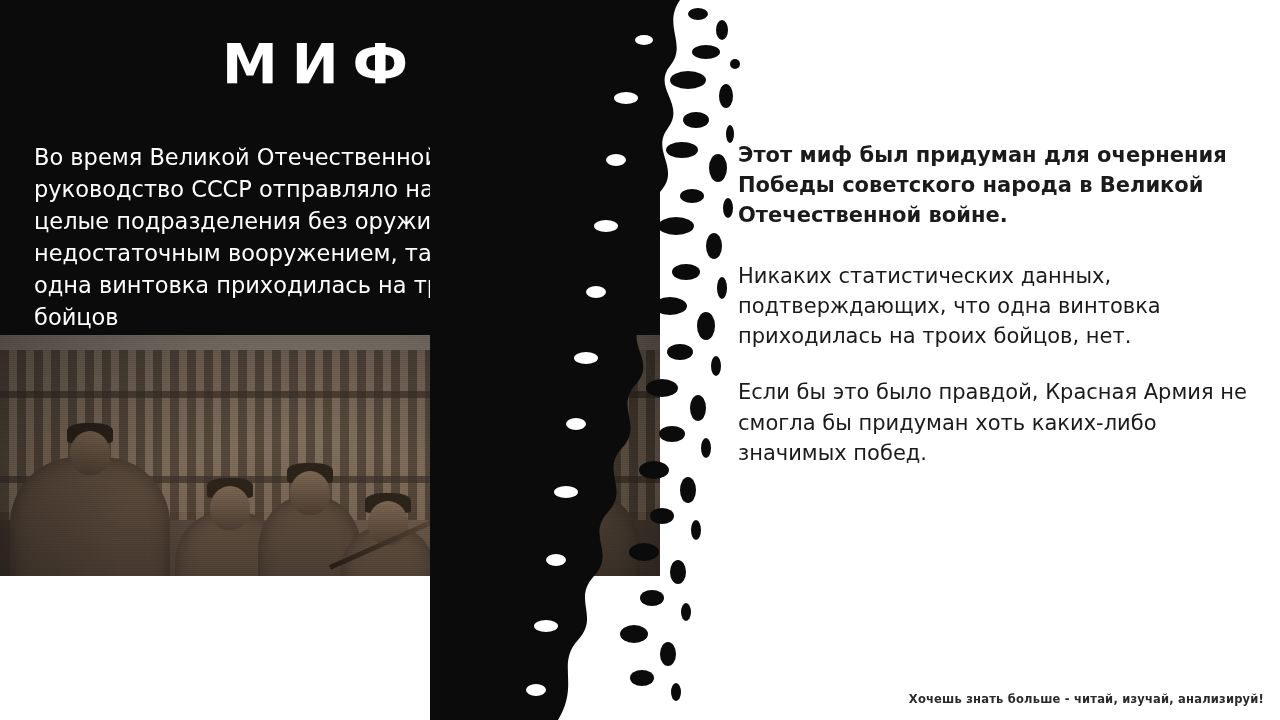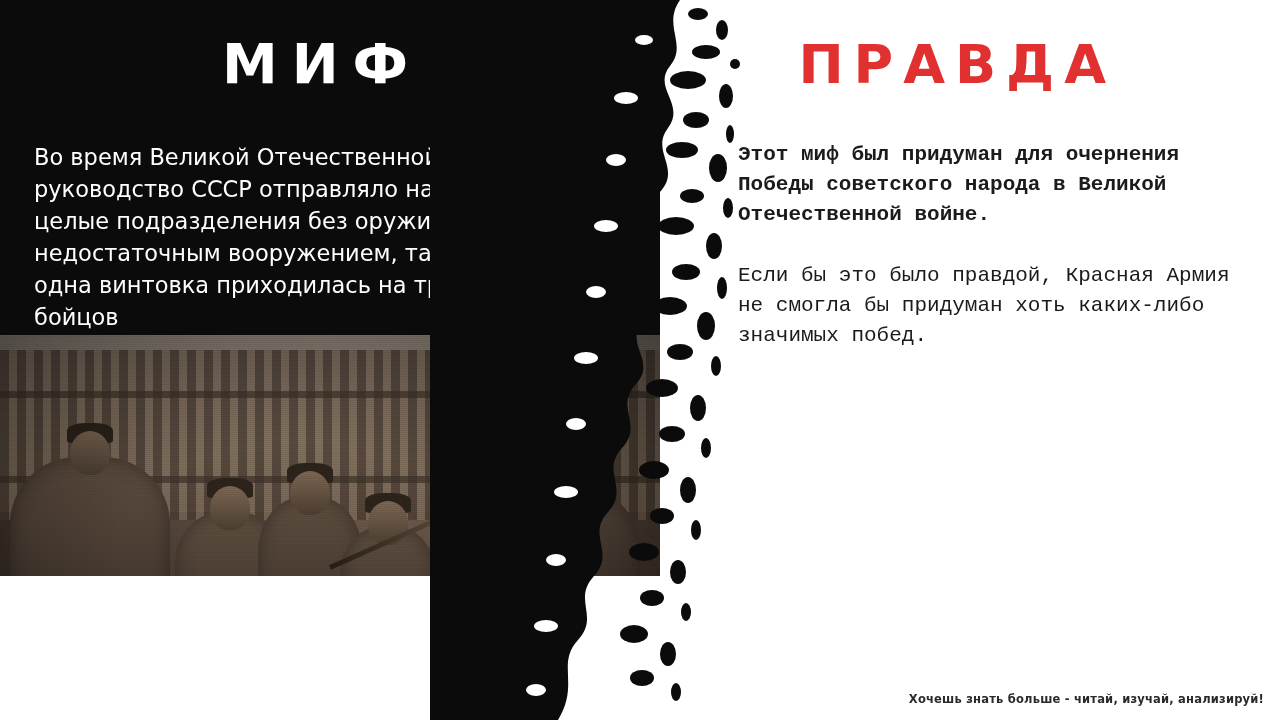--- a/index.html
+++ b/index.html
@@ -190,21 +190,20 @@
     left: 18px;
     top: 140px;
     width: 522px;
     color: #1b1b1b;
     font-family: "DejaVu Sans", sans-serif;
     font-size: 21px;
     line-height: 1.44;
   }
   .truth-para {
     margin: 0 0 26px 0;
-    font-family: Liberation Mono, monospace;
   }
   .truth-para.bold {
     font-weight: bold;
     margin-bottom: 30px;
   }
   .footer-note {
     position: absolute;
     right: 16px;
     bottom: 14px;
     color: #2a2a2a;
@@ -265,23 +264,23 @@
       <div class="snow"></div>
       <div class="photo-vignette"></div>
       <div class="photo-grain"></div>
     </div>
 
     <div class="myth-title">МИФ</div>
     <div class="myth-body">Во время Великой Отечественной войны руководство СССР отправляло на фронт целые подразделения без оружия или с недостаточным вооружением, так что одна винтовка приходилась на троих бойцов</div>
   </div>
 
   <div class="right-panel">
-    <div class="truth-title">ПРАВДА</div>
     <div class="truth-body">
       <p class="truth-para bold">Этот миф был придуман для очернения Победы советского народа в Великой Отечественной войне.</p>
+      <p class="truth-para">Никаких статистических данных, подтверждающих, что одна винтовка приходилась на троих бойцов, нет.</p>
       <p class="truth-para">Если бы это было правдой, Красная Армия не смогла бы придуман хоть каких-либо значимых побед.</p>
     </div>
     <div class="footer-note">Хочешь знать больше - читай, изучай, анализируй!</div>
   </div>
 
   <svg class="tear" viewBox="0 0 420 720" preserveAspectRatio="none">
 
     <path fill="#0b0b0b" d="
       M0,0 L250,0
       C232,26 258,44 240,66

